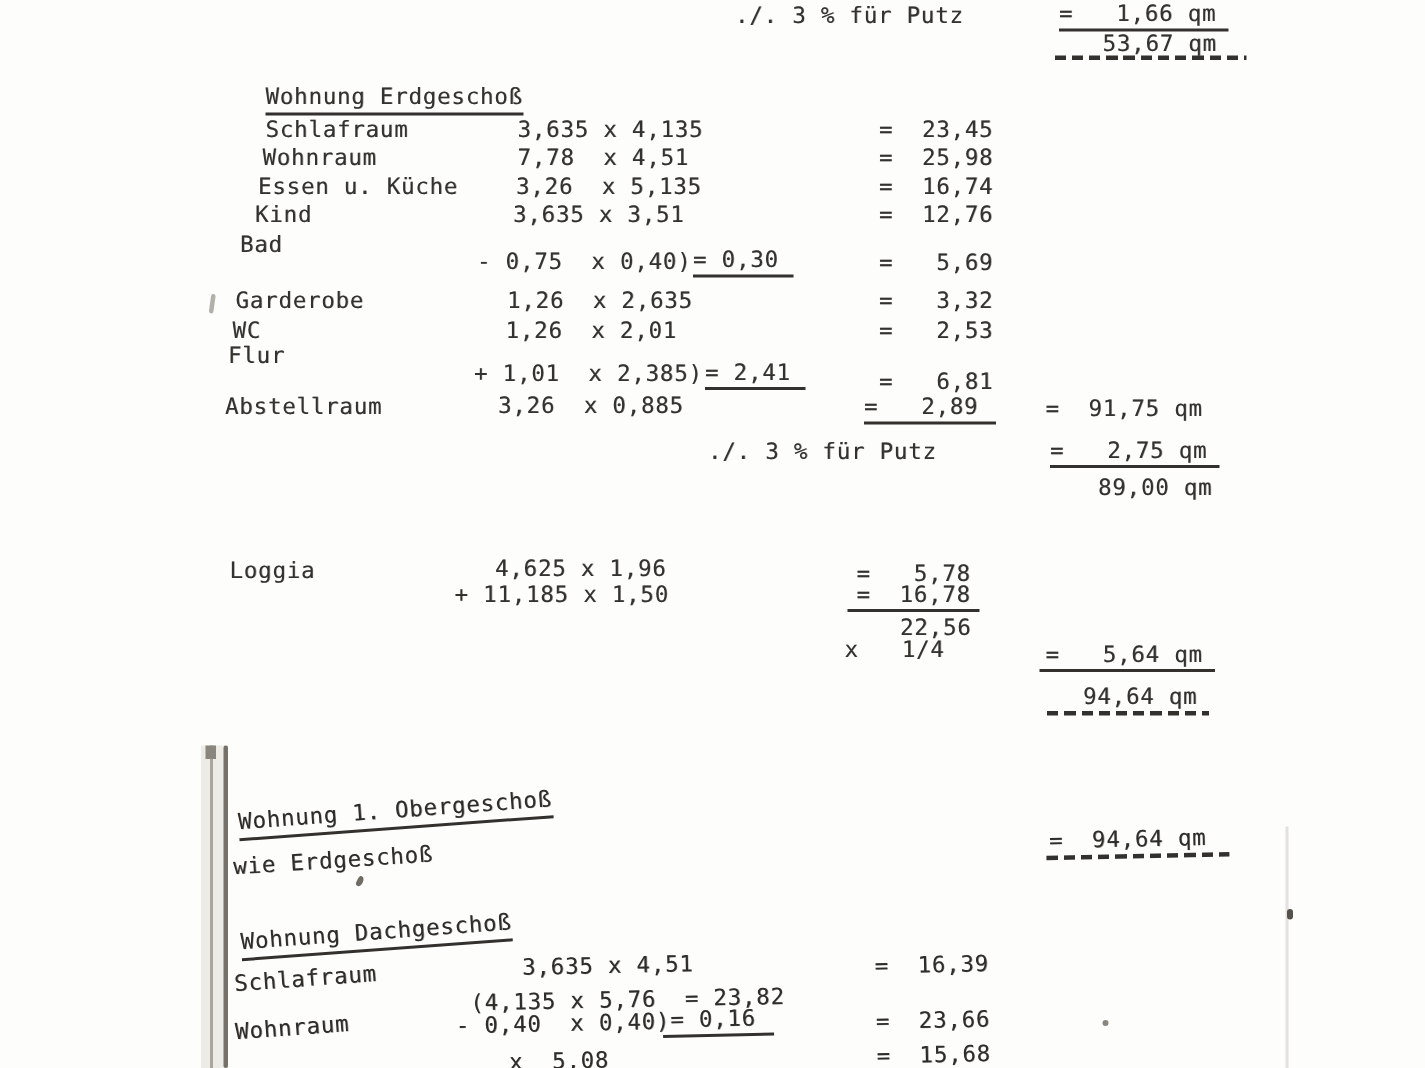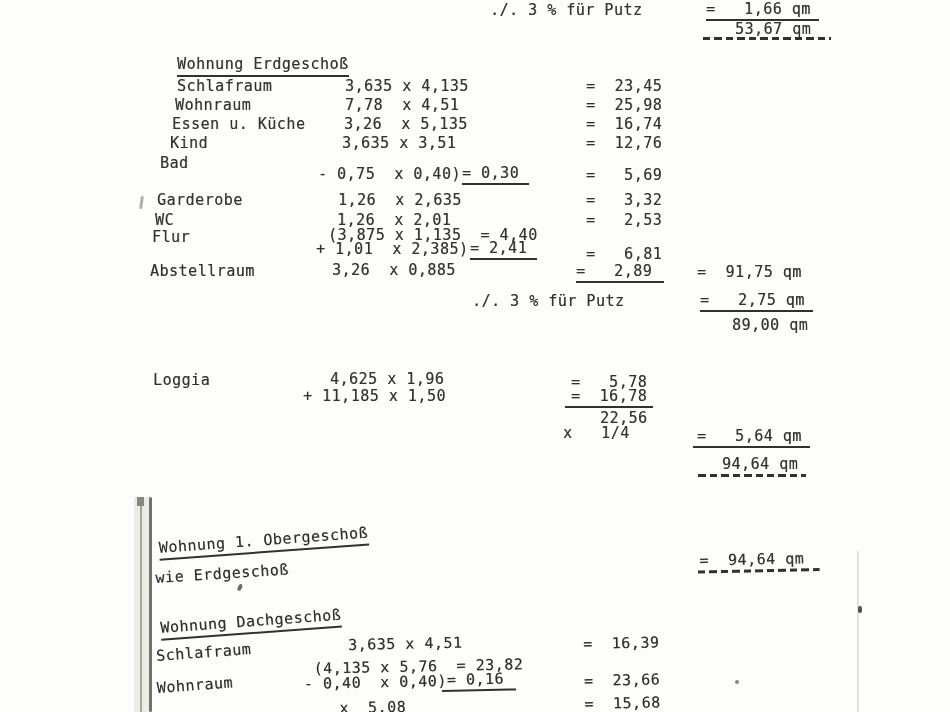--- a/index.html
+++ b/index.html
@@ -71,21 +71,20 @@
 
   <span class="t" style="left:157px;top:192px">Garderobe</span>
   <span class="t" style="left:338px;top:192px">1,26  x 2,635</span>
   <span class="t" style="left:586px;top:192px">=   3,32</span>
 
   <span class="t" style="left:155px;top:212px">WC</span>
   <span class="t" style="left:337px;top:212px">1,26  x 2,01</span>
   <span class="t" style="left:586px;top:212px">=   2,53</span>
 
   <span class="t" style="left:152px;top:229px">Flur</span>
-  <span class="t" style="left:328px;top:227px">(3,875 x 1,135  = 4,40</span>
   <span class="t" style="left:316px;top:241px">+ 1,01  x 2,385)</span>
   <span class="t ul" style="left:470px;top:240px;padding-right:10px">= 2,41</span>
   <span class="t" style="left:586px;top:246px">=   6,81</span>
 
   <span class="t" style="left:150px;top:263px">Abstellraum</span>
   <span class="t" style="left:332px;top:262px">3,26  x 0,885</span>
   <span class="t ul" style="left:576px;top:263px;padding-right:12px">=   2,89</span>
   <span class="t" style="left:697px;top:264px">=  91,75 qm</span>
 
   <span class="t" style="left:472px;top:293px">./. 3 % für Putz</span>

